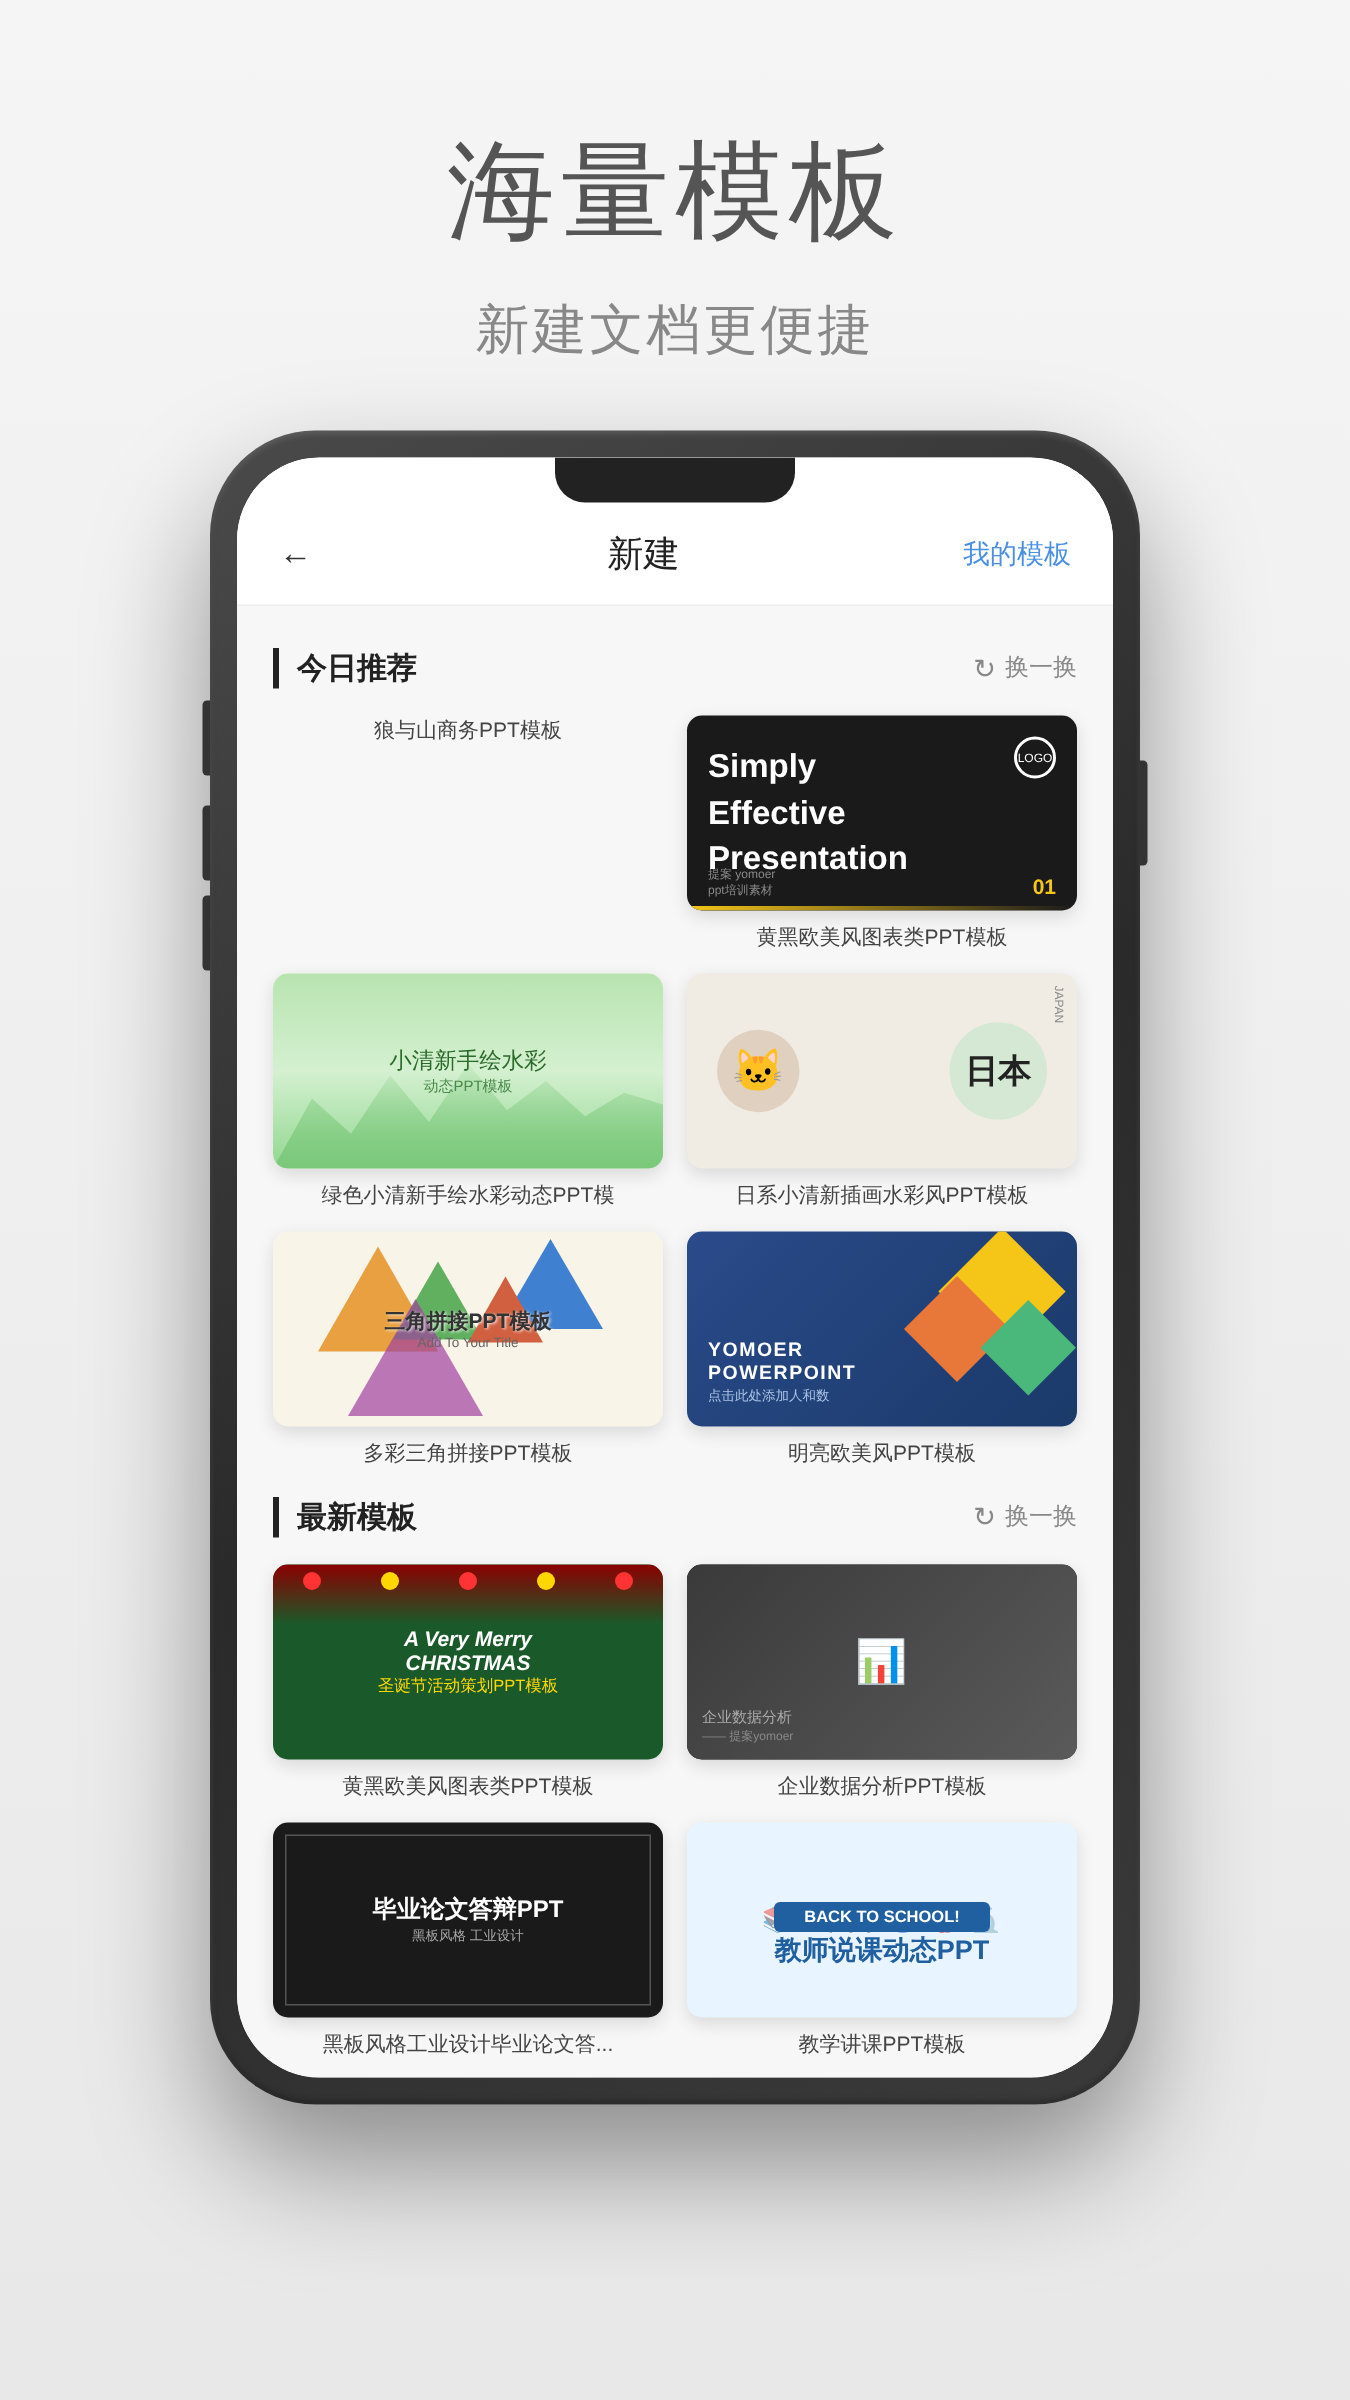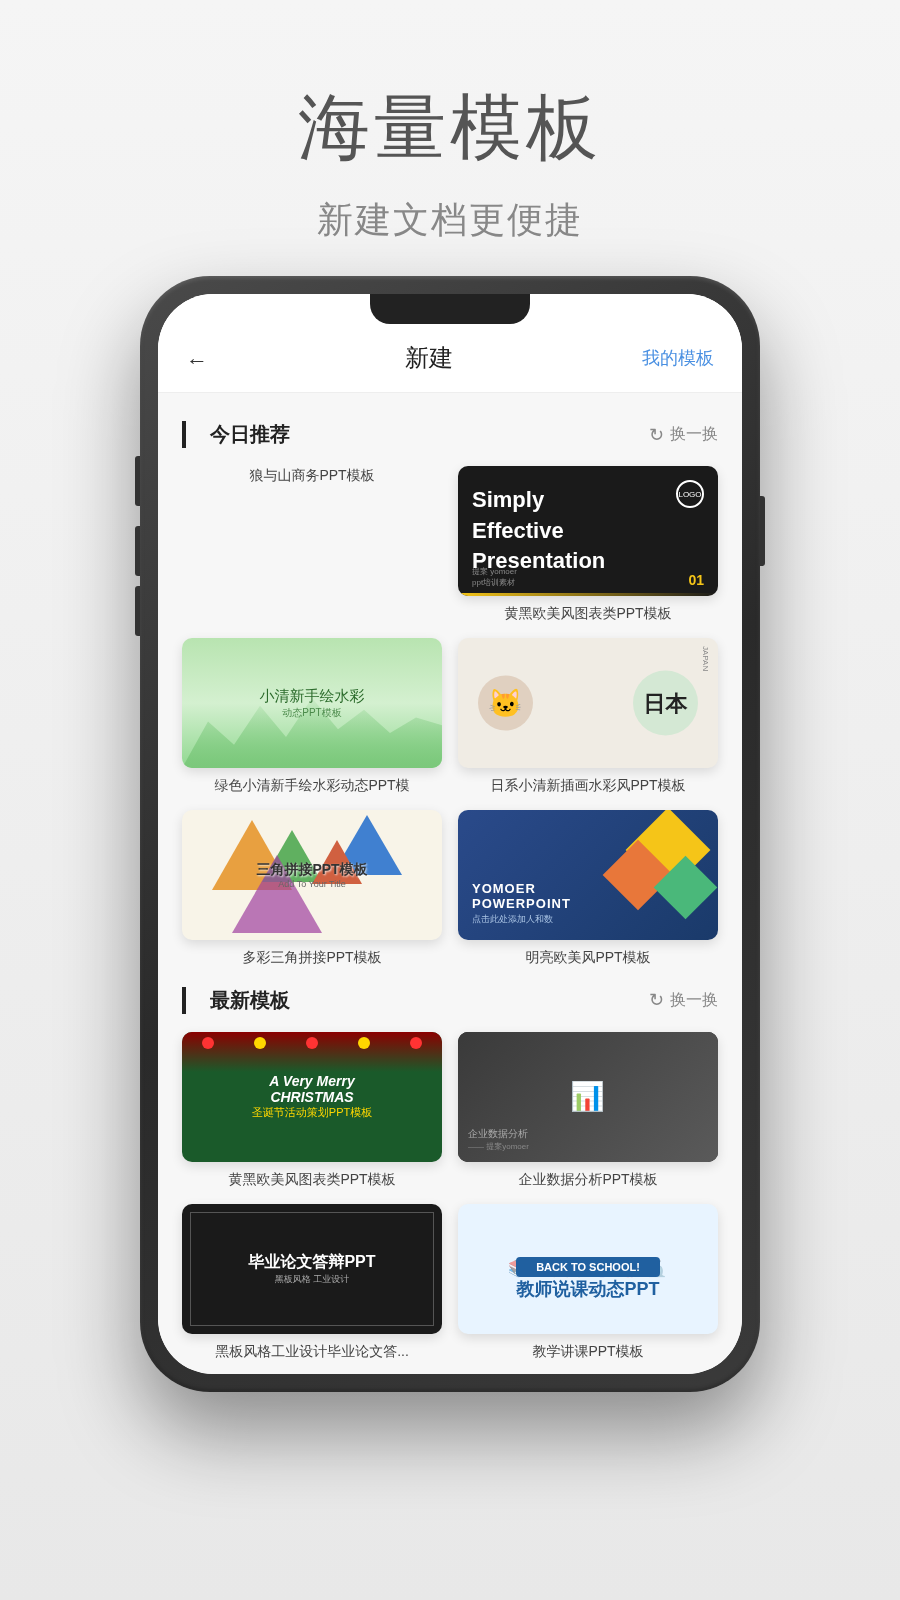--- a/index.html
+++ b/index.html
@@ -11,21 +11,21 @@
       overflow: hidden;
       display: flex;
       flex-direction: column;
       align-items: center;
     }
 
     
     .page-title-section {
       text-align: center;
       margin-top: 80px;
-      margin-bottom: 21px;
+      margin-bottom: 32px;
     }
     .page-title-main {
       font-size: 72px;
       font-weight: 300;
       color: #555;
       letter-spacing: 4px;
     }
     .page-title-sub {
       font-size: 36px;
       color: #888;
@@ -135,21 +135,21 @@
       align-items: center;
       justify-content: space-between;
       margin-bottom: 18px;
       margin-top: 8px;
     }
     .section-title {
       font-size: 20px;
       font-weight: 600;
       color: #222;
       border-left: 4px solid #222;
-      padding-left: 24px;
+      padding-left: 12px;
     }
     .section-refresh {
       display: flex;
       align-items: center;
       font-size: 16px;
       color: #888;
       gap: 6px;
     }
     .refresh-icon {
       font-size: 18px;

